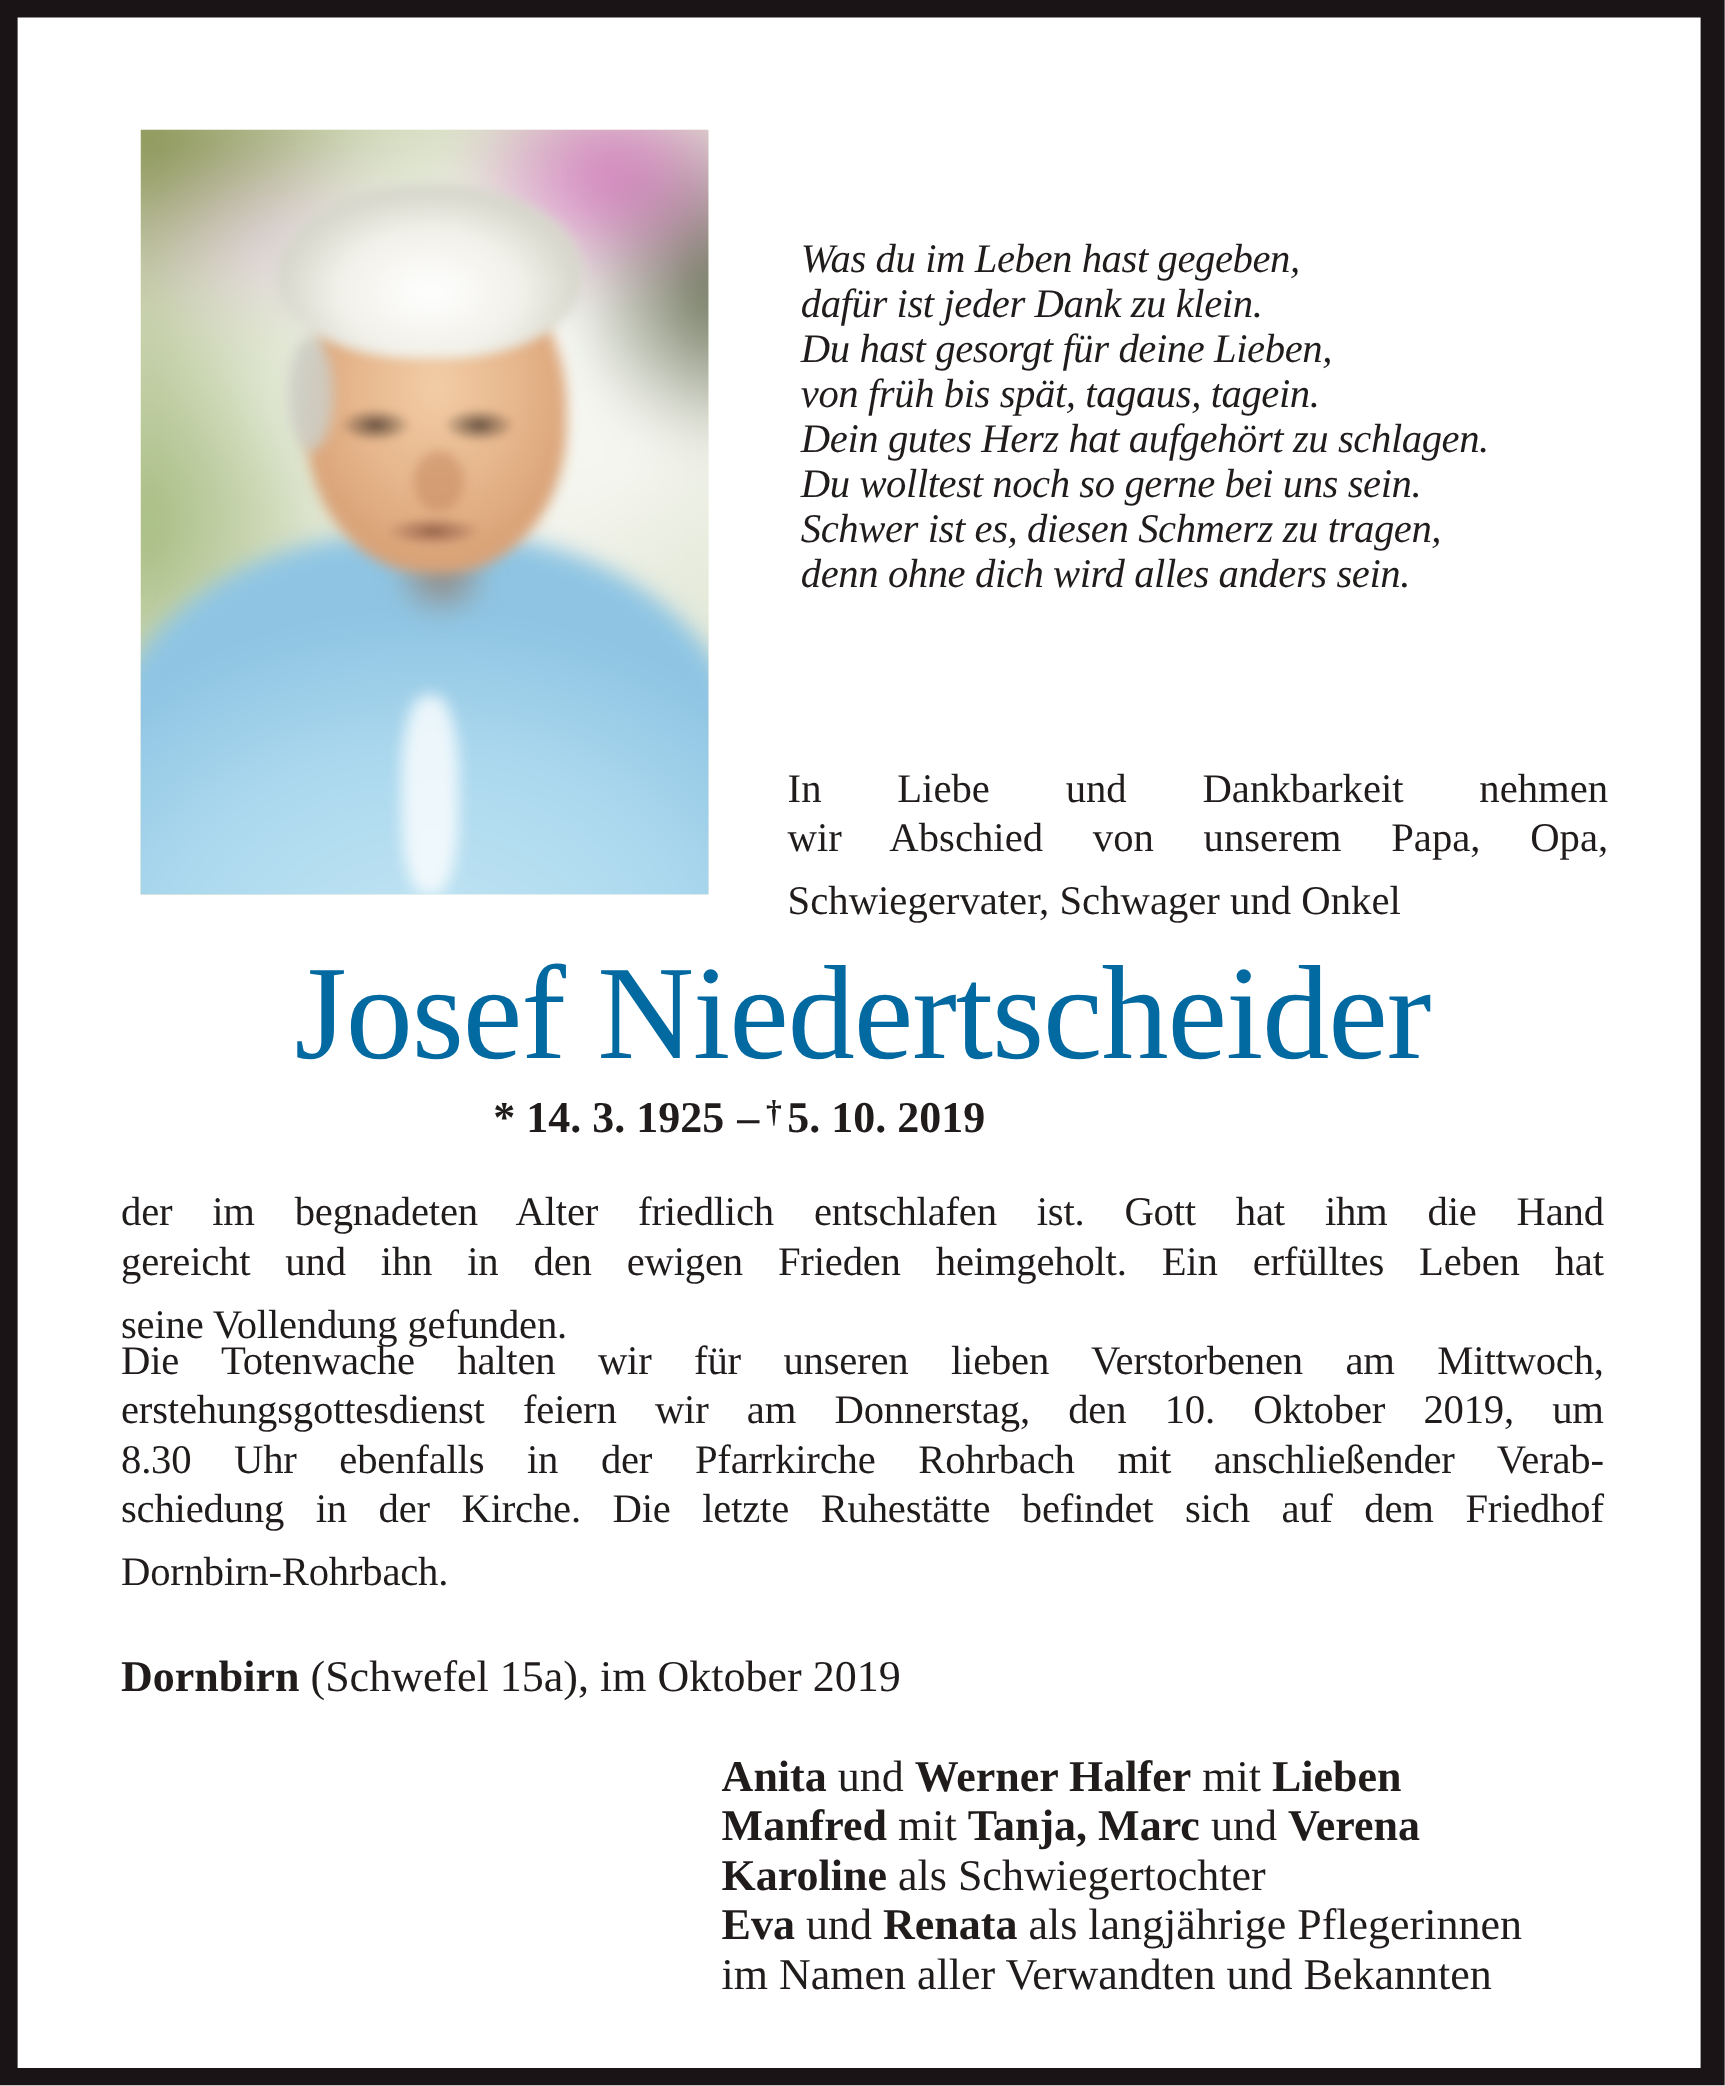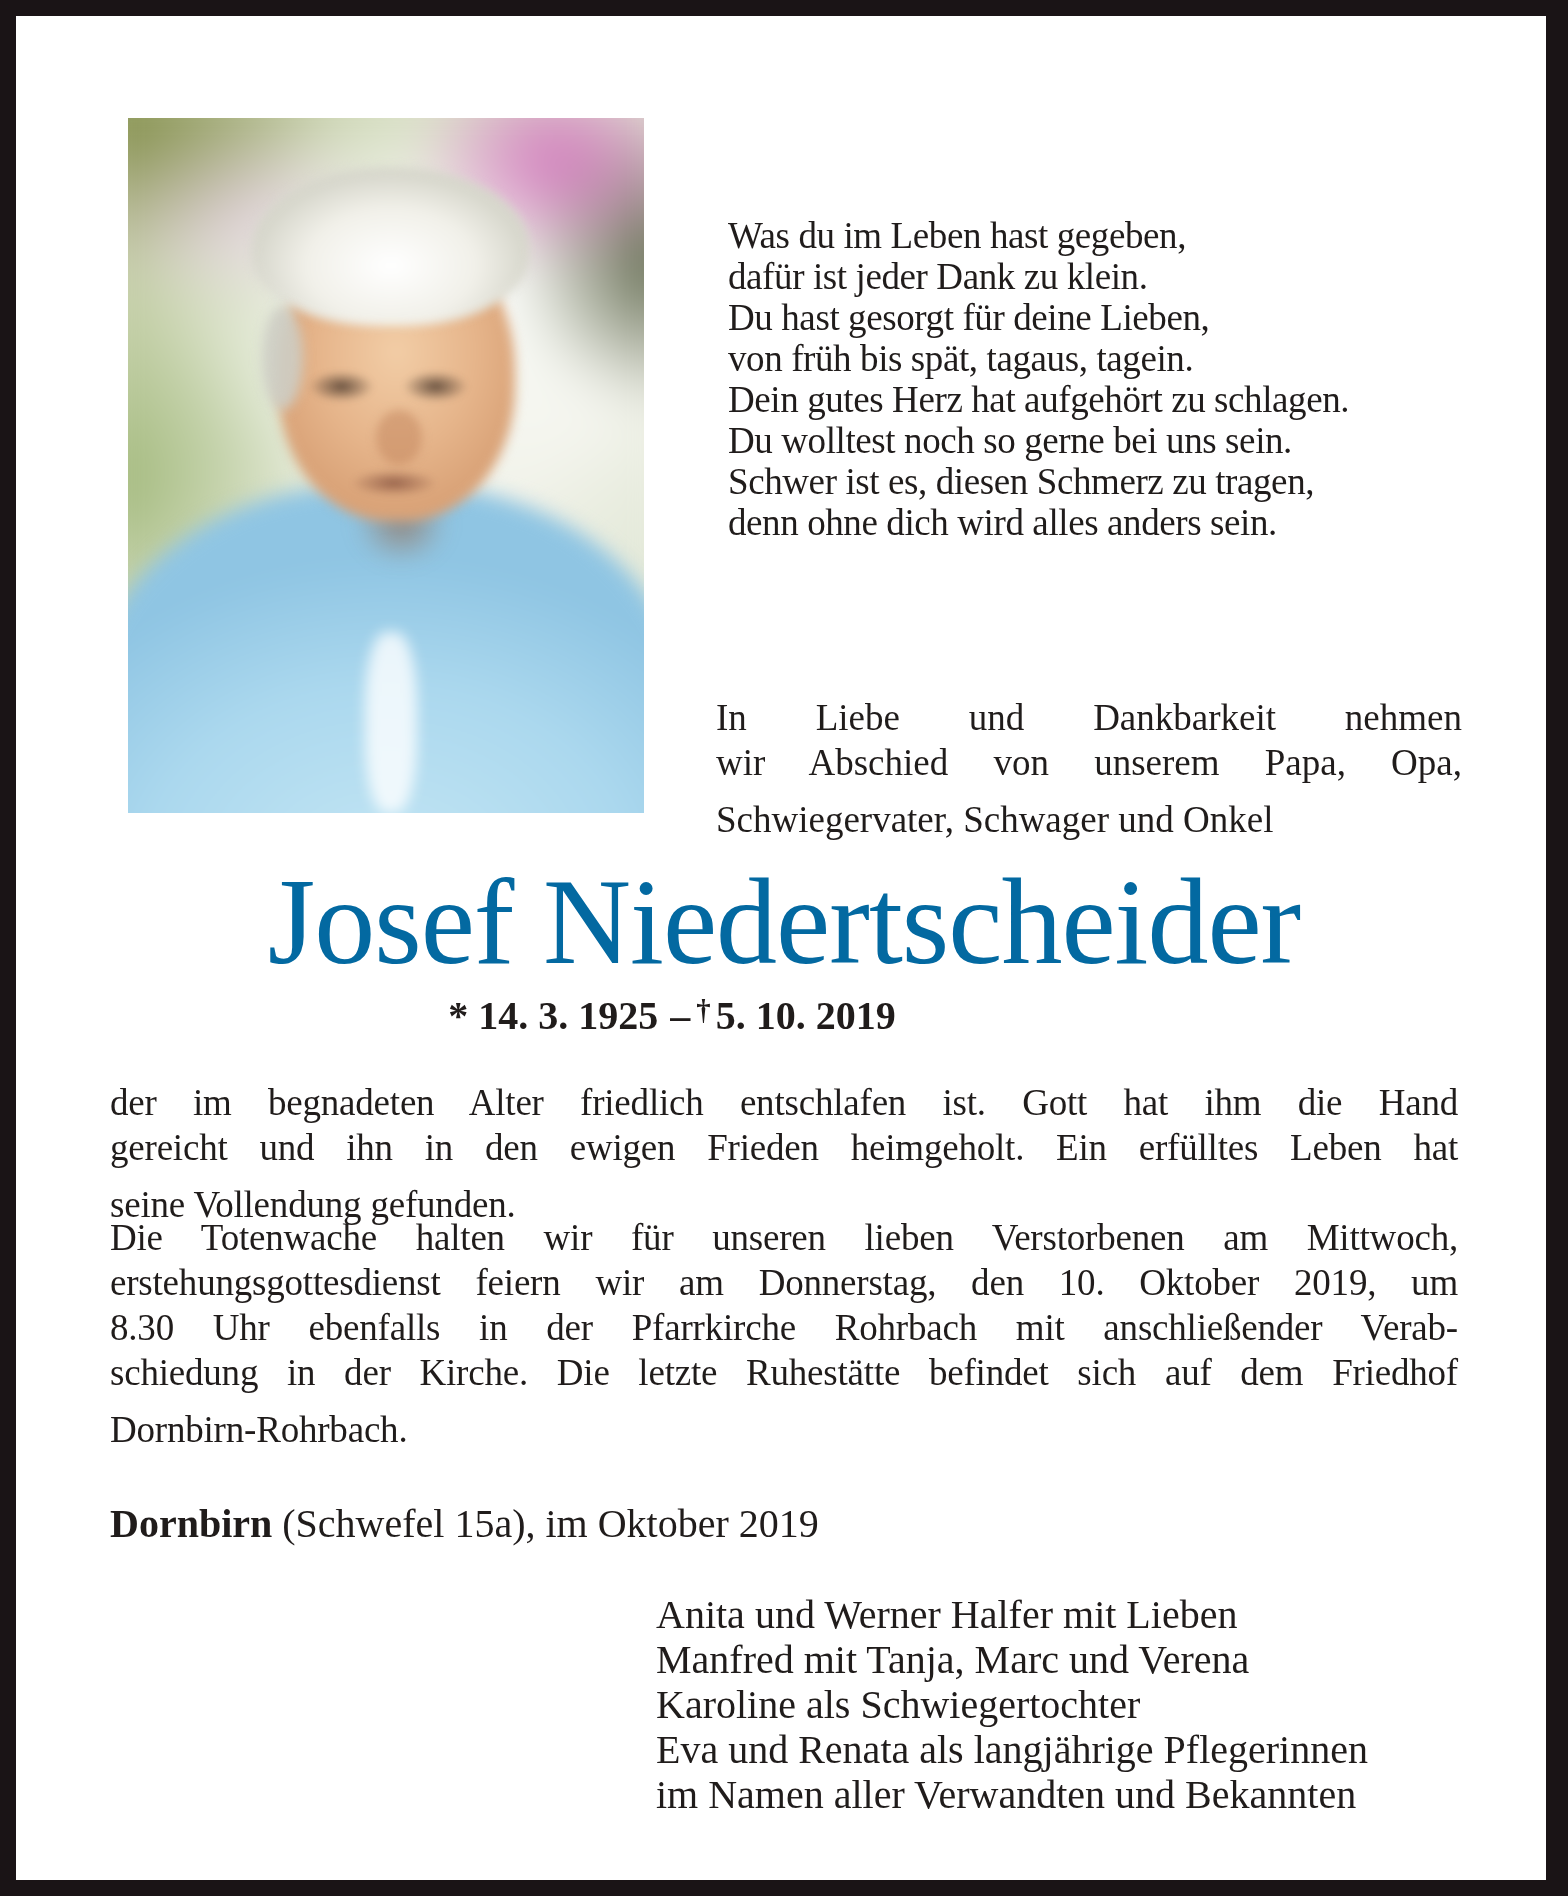--- a/index.html
+++ b/index.html
@@ -86,21 +86,21 @@
   }
   .ph-mouth {
     left: 41%; top: 50%; width: 21%; height: 5%;
     filter: blur(3px); border-radius: 50%;
     background: radial-gradient(closest-side, rgba(110,58,45,0.62), rgba(110,58,45,0) 80%);
   }
 
   
   .poem {
     position: absolute; left: 728px; top: 215px;
-    font-size: 37px; line-height: 41px;
+    font-style: italic; font-size: 37px; line-height: 41px;
     letter-spacing: -0.4px; white-space: nowrap;
   }
   .intro {
     position: absolute; left: 716px; top: 695px; width: 746px;
     font-size: 37px; line-height: 45px; font-family: Liberation Serif, serif;
   }
   .line.j  { text-align: justify; text-align-last: justify; }
   .line.l  { text-align: left; margin-top: 12px; }
   .deceased-name {
     position: absolute; left: 0; top: 861px; width: 1568px;
@@ -121,21 +121,21 @@
   .para2 { top: 1215px; }
   .dateline {
     position: absolute; left: 110px; top: 1501px;
     font-size: 40px; line-height: 45px;
   }
   .dateline .b { font-weight: 700; }
   .closing {
     position: absolute; left: 656px; top: 1592px; width: 812px;
     font-size: 40px; line-height: 45px; white-space: nowrap;
   }
-  .closing .b { font-weight: 400; margin-top: 47px; }
+  .closing .b { font-weight: 700; margin-top: 47px; }
 </style>
 </head>
 <body>
 
 <div class="frame"></div>
 
 <div class="photo" role="img" aria-label="Porträtfoto eines älteren Mannes mit weißem Haar in hellblauem Hemd vor unscharfem Gartenhintergrund">
   <div class="ph-bg"></div>
   <div class="ph-shirt"></div>
   <div class="ph-placket"></div>

